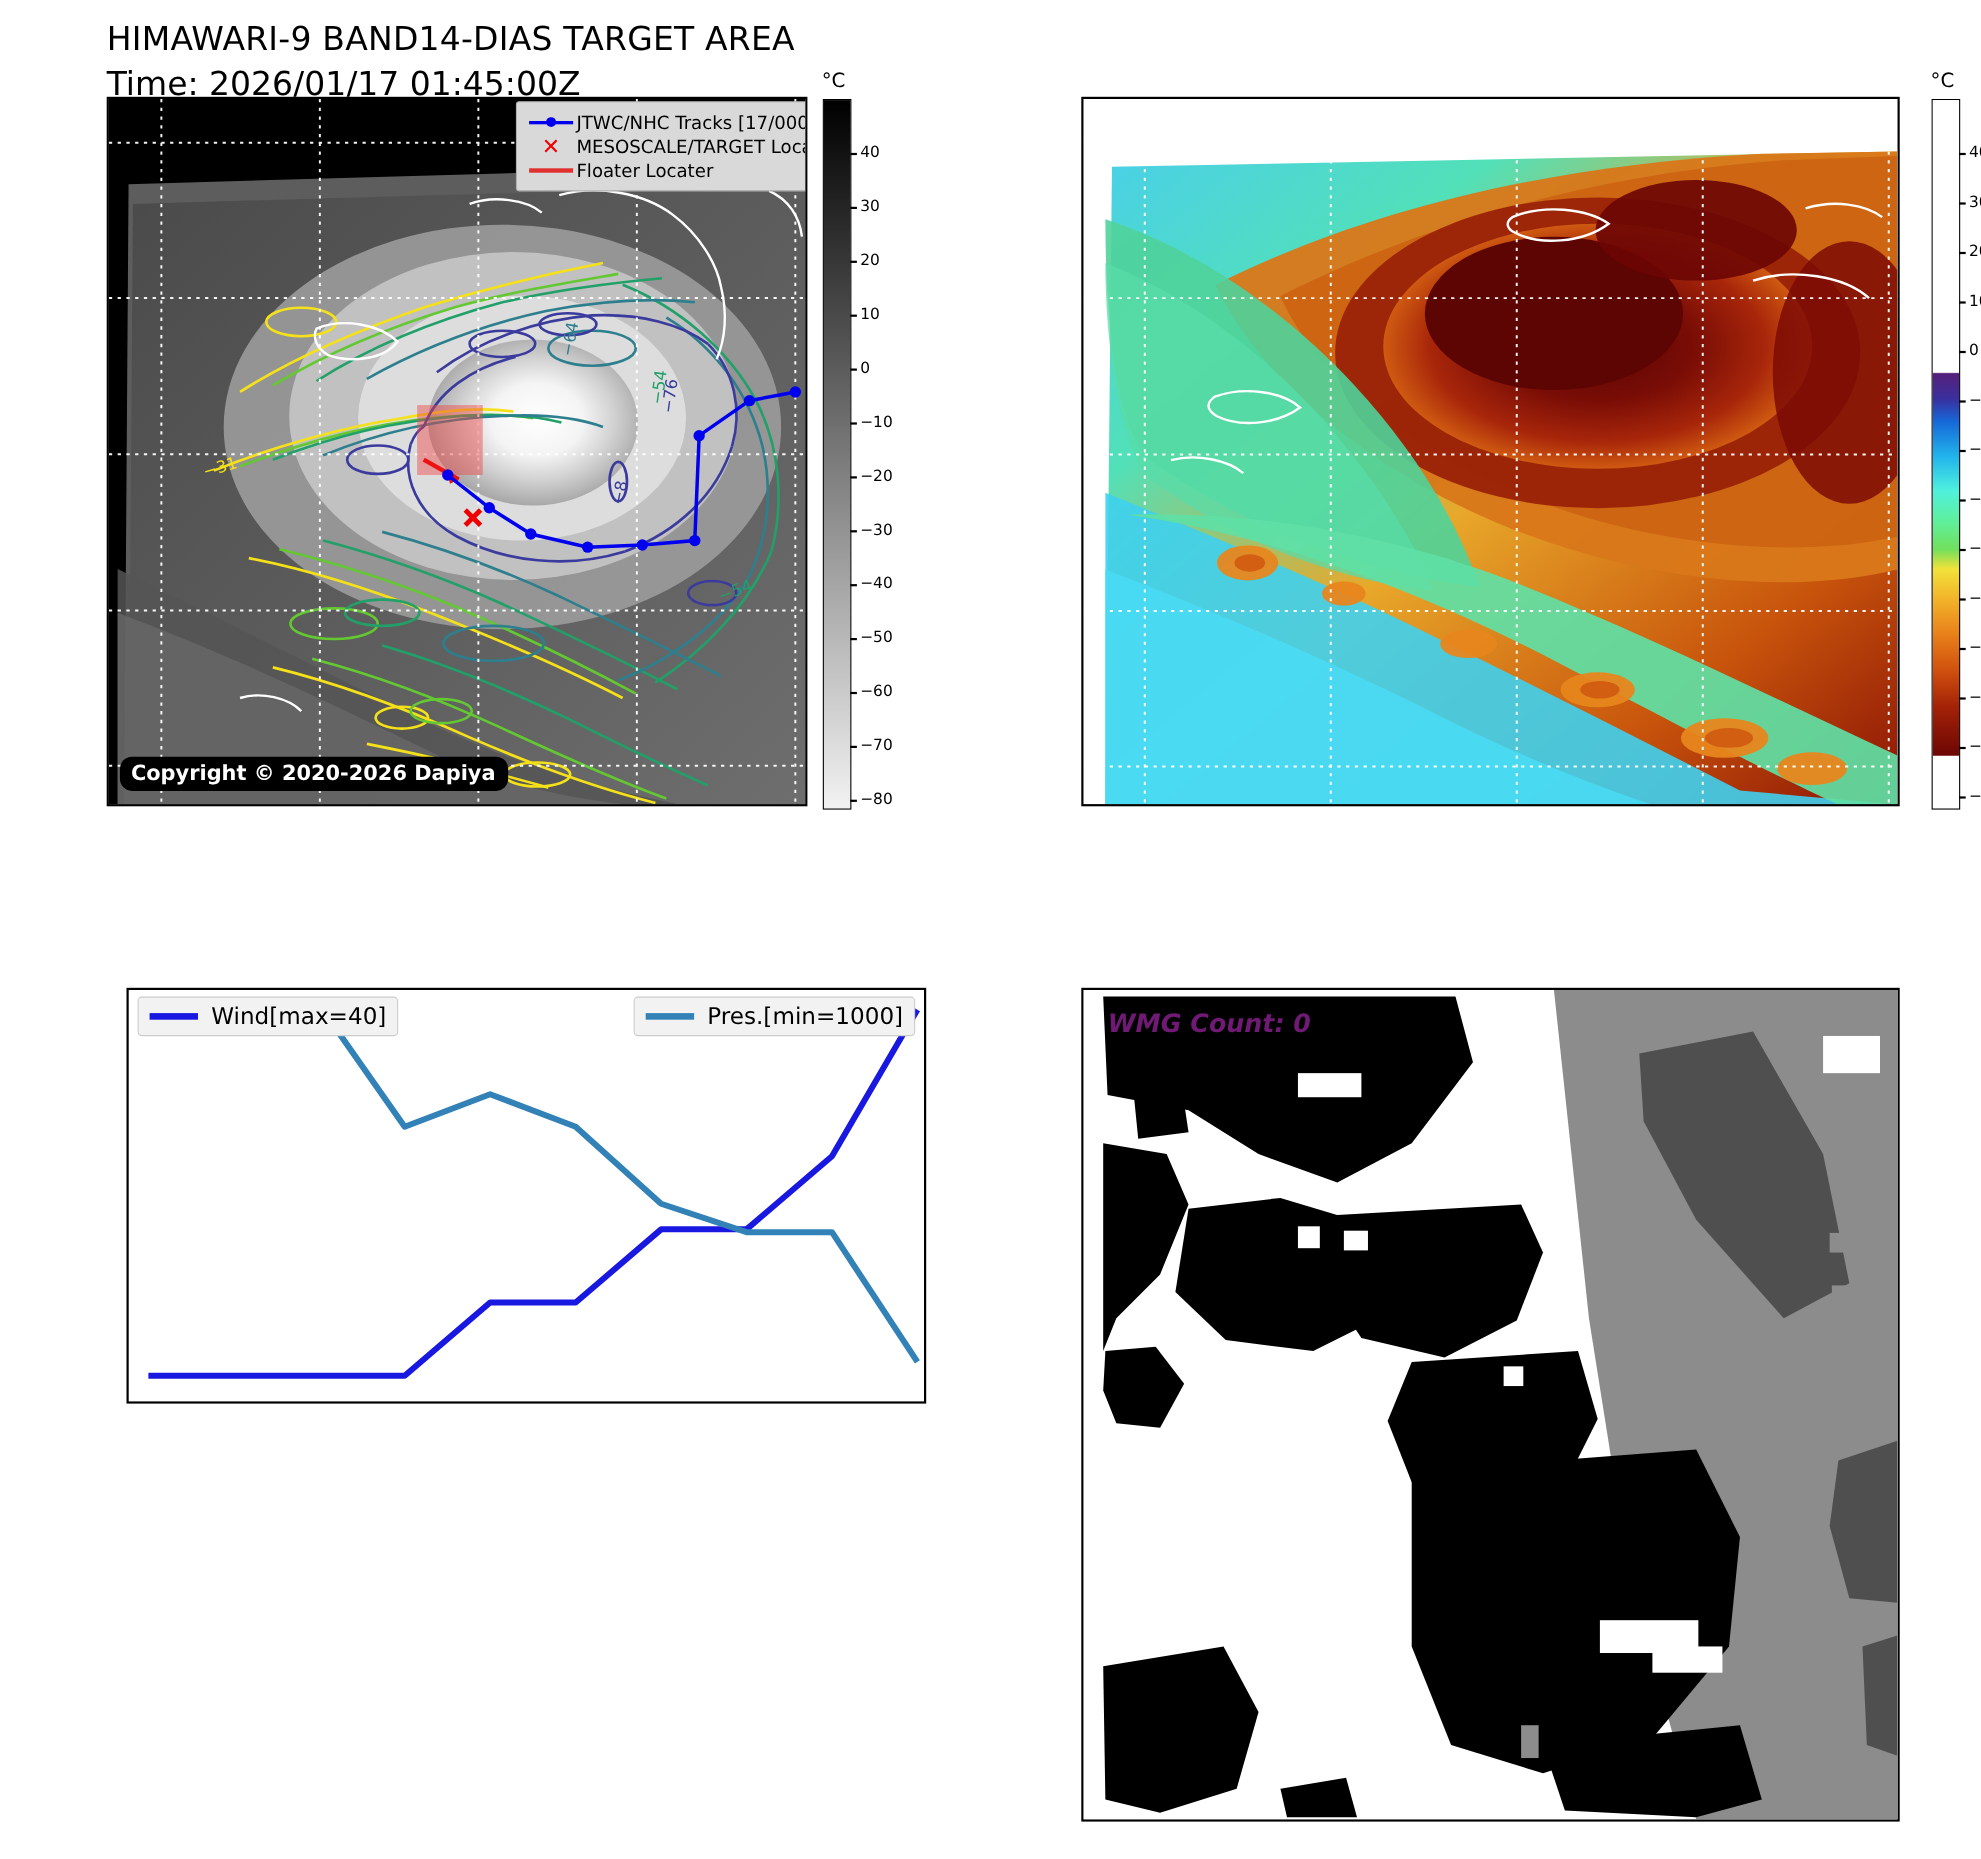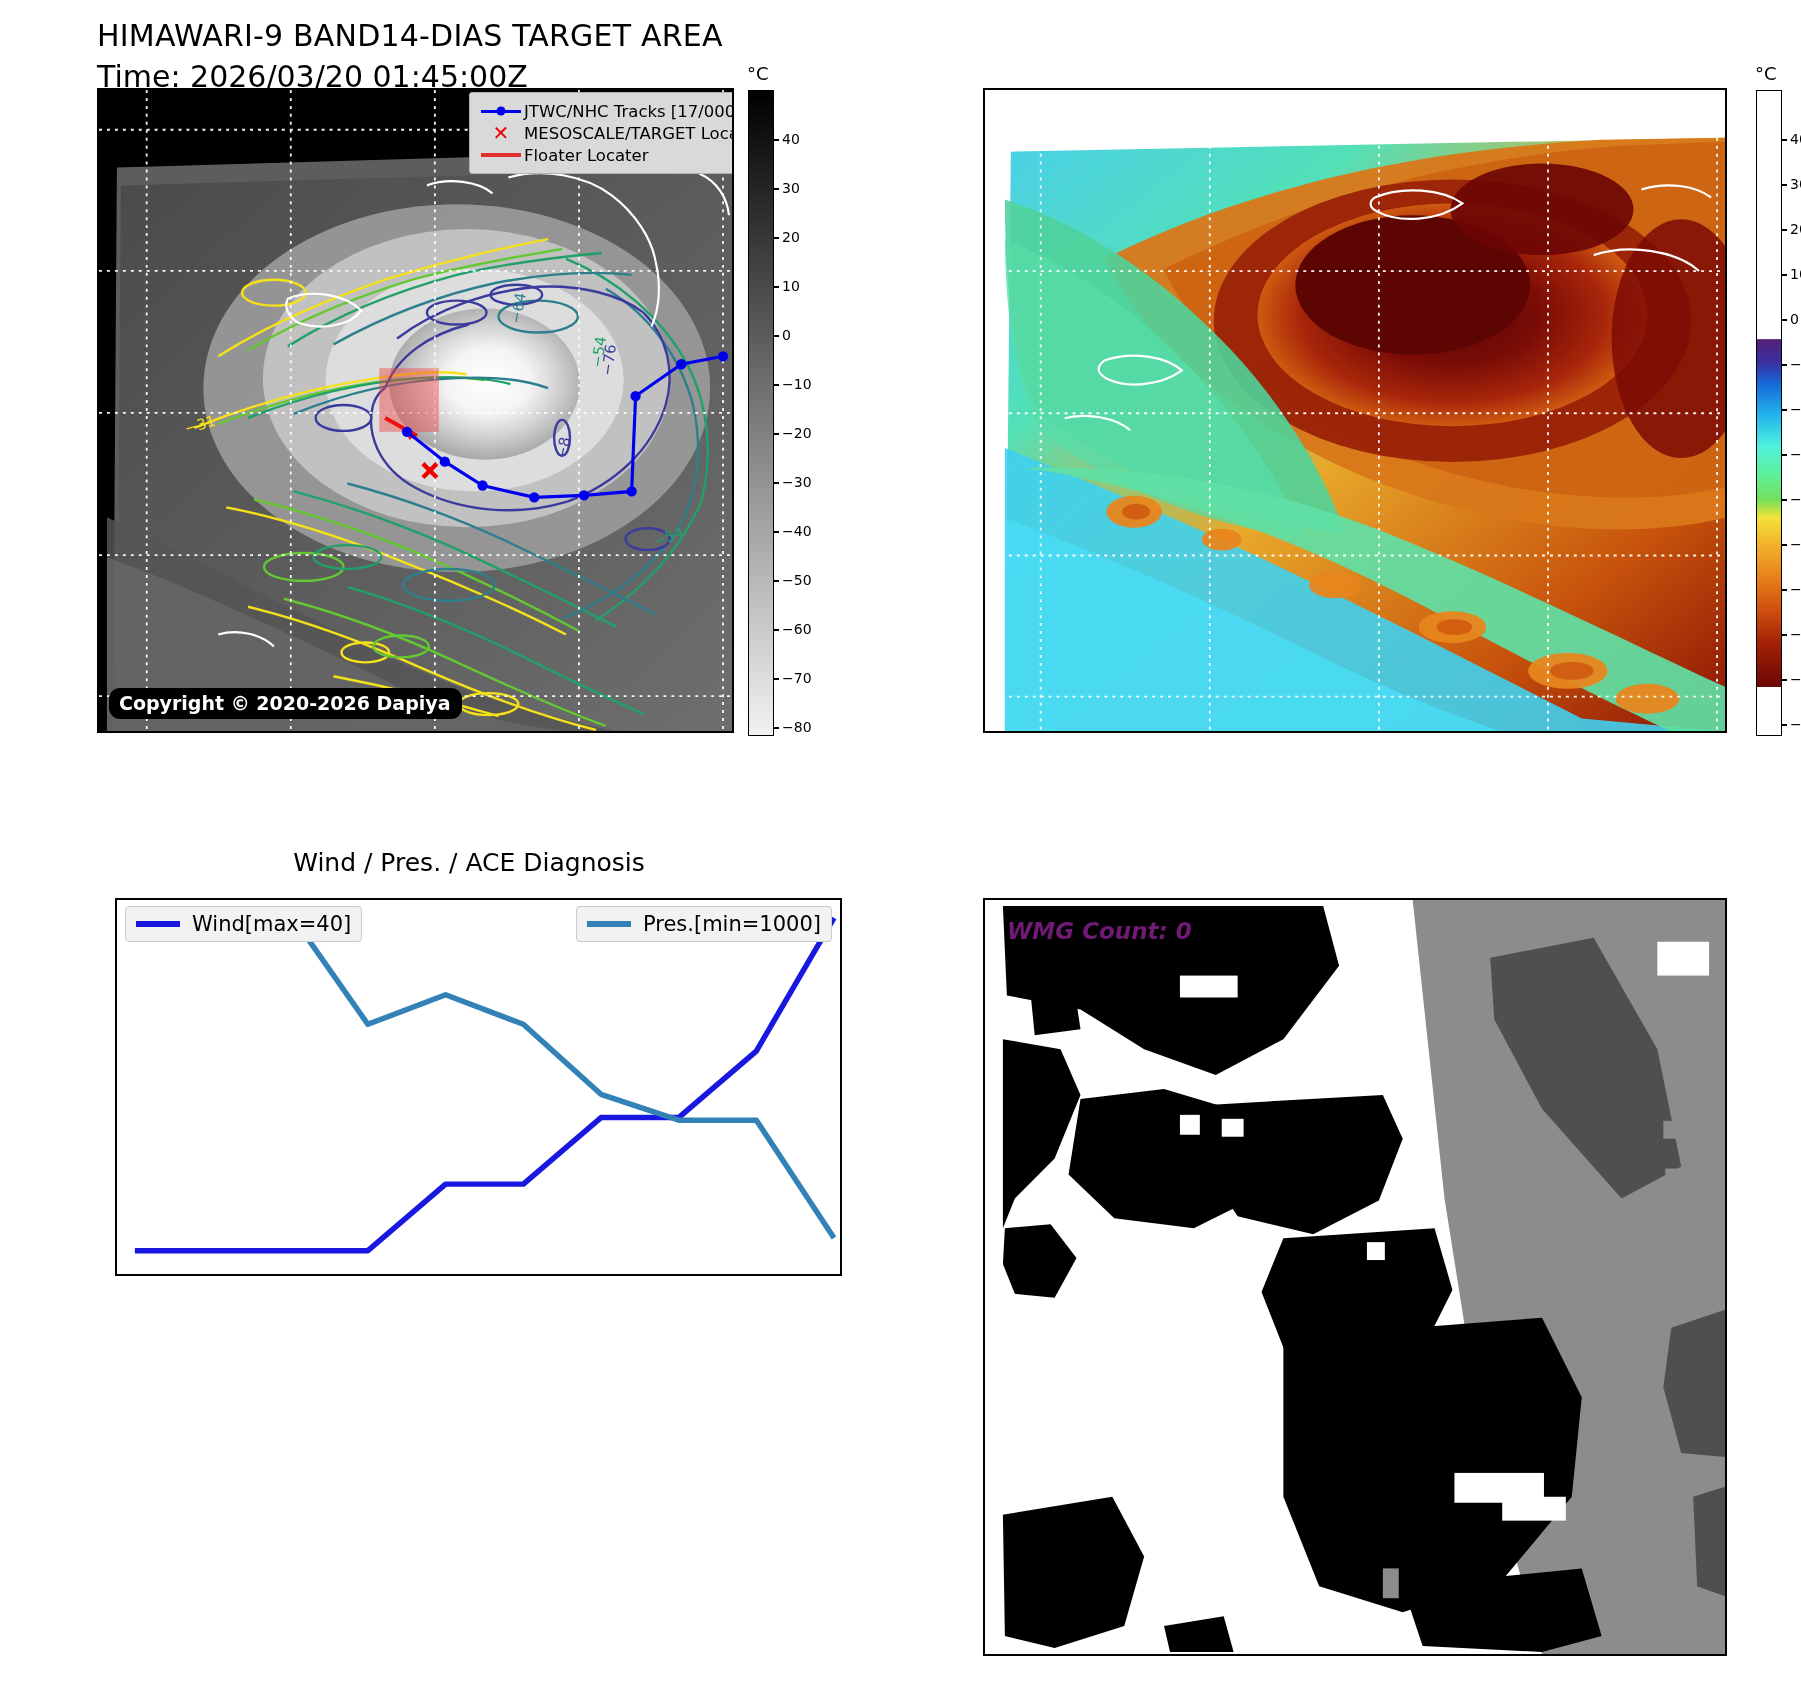--- a/index.html
+++ b/index.html
@@ -84,21 +84,21 @@
     font-size: 23px; z-index: 5; white-space: nowrap; font-style: italic;
   }
 </style>
 </head>
 <body>
 
 <div class="page">
 
   <div id="title-block">
     <div class="line1">HIMAWARI-9 BAND14-DIAS TARGET AREA</div>
-    <div class="line2">Time: 2026/03/20 01:45:00Z</div>
+    <div class="line2">Time: 2026/01/17 01:45:00Z</div>
   </div>
 
 
   <div class="axes" id="panel-ir">
     <svg id="ir-canvas" viewBox="0 0 637 645" preserveAspectRatio="none">
       <defs>
         <linearGradient id="gdark" x1="0" y1="0" x2="1" y2="1">
           <stop offset="0" stop-color="#4a4a4a"></stop>
             <stop offset="1" stop-color="#6e6e6e"></stop>
         </linearGradient>
@@ -449,21 +449,20 @@
     <span class="cbar-tickmark" style="top:498px"></span>
       <span class="cbar-tick" style="top:498px">−60</span>
     <span class="cbar-tickmark" style="top:543px"></span>
       <span class="cbar-tick" style="top:543px">−70</span>
     <span class="cbar-tickmark" style="top:588px"></span>
       <span class="cbar-tick" style="top:588px">−80</span>
     <span class="cbar-tickmark" style="top:633px"></span>
       <span class="cbar-tick" style="top:633px">−90</span>
   </div>
 
-  <div id="diag-title">Wind / Pres. / ACE Diagnosis</div>
 
   <div class="axes" id="panel-wind">
     <svg id="wind-svg" viewBox="0 0 727 378" preserveAspectRatio="none" style="position:absolute;inset:0">
         <polyline points="18.0,352.6 96.1,352.6 174.2,352.6 252.3,352.6 330.4,285.7 408.6,285.7 486.7,218.8 564.8,218.8 642.9,151.9 721.0,18.0" fill="none" stroke="#1818e0" stroke-width="5.5" stroke-linejoin="round" stroke-linecap="butt"></polyline>
         <polyline points="18.0,13.7 96.1,13.7 174.2,13.7 252.3,125.0 330.4,95.3 408.6,125.0 486.7,195.4 564.8,221.4 642.9,221.4 721.0,340.0" fill="none" stroke="#3282b8" stroke-width="5.5" stroke-linejoin="round" stroke-linecap="butt"></polyline>
       </svg>
 
     <div class="chartlegend" style="left:8px; top:6px">
       <span class="swatch" id="sw-wind" style="background: rgb(24, 24, 224);"></span>
       <span>Wind[max=40]</span>

